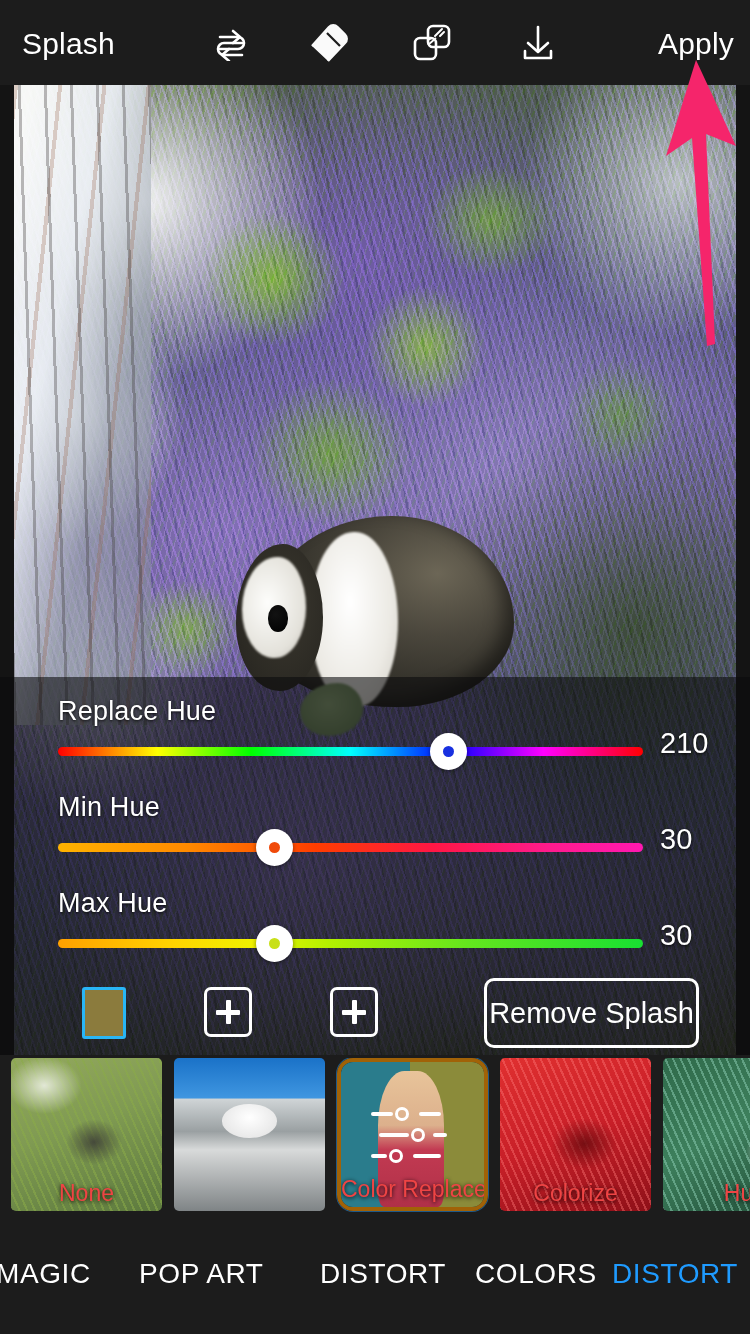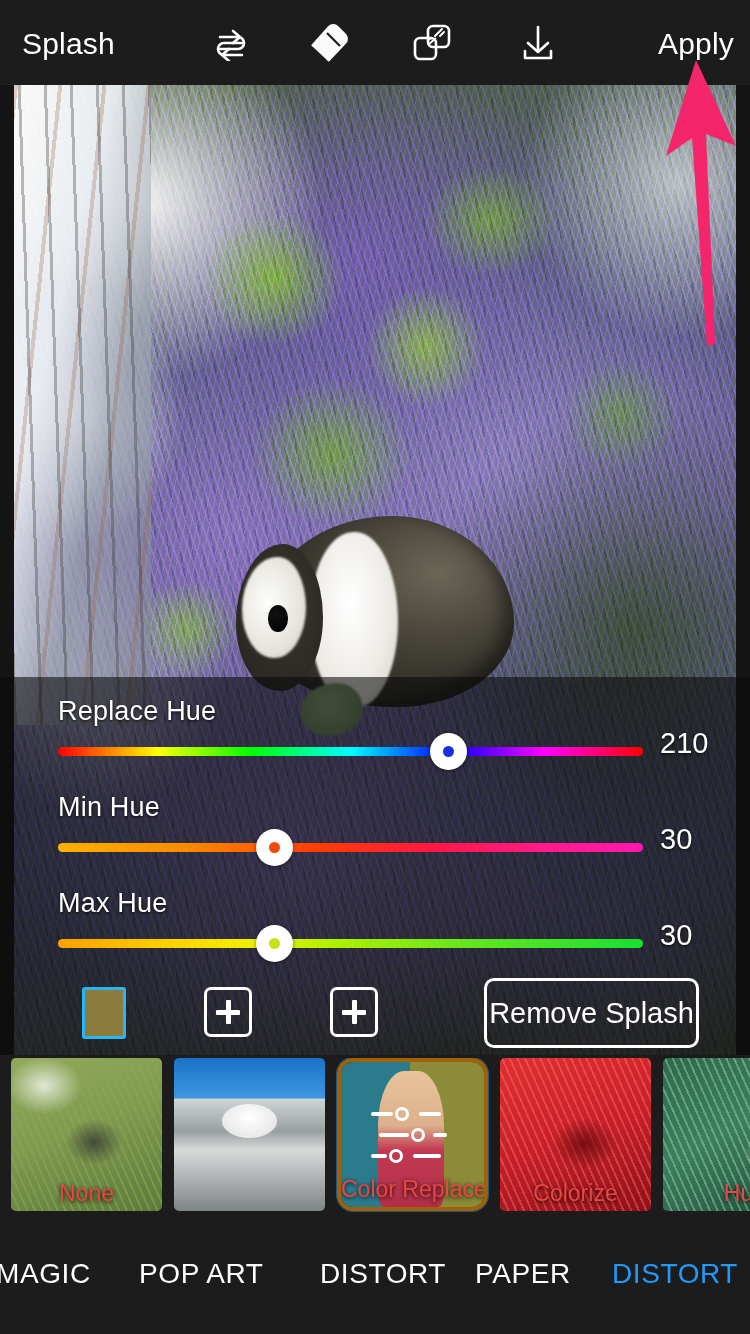--- a/index.html
+++ b/index.html
@@ -472,21 +472,21 @@
     <div class="thumb">
       <div class="thumb-img t-hue"></div>
       <div class="thumb-label">Hu</div>
     </div>
   </div>
 
   <div id="tabbar">
     <div class="tab" style="position:absolute;left:-4px;">MAGIC</div>
     <div class="tab" style="position:absolute;left:139px;">POP ART</div>
     <div class="tab" style="position:absolute;left:320px;">DISTORT</div>
-    <div class="tab" style="position:absolute;left:475px;">PAPER</div>
+    <div class="tab" style="position:absolute;left:475px;">COLORS</div>
     <div class="tab active" style="position:absolute;left:612px;">DISTORT</div>
   </div>
 
   <svg id="annotation-arrow" viewBox="0 0 120 300">
     <path d="M67 300 L52 92 L26 110 L56 14 L96 100 L66 88 L75 298 Z" fill="#f5256b"></path>
   </svg>
 
 </div>
 
 </body></html>

